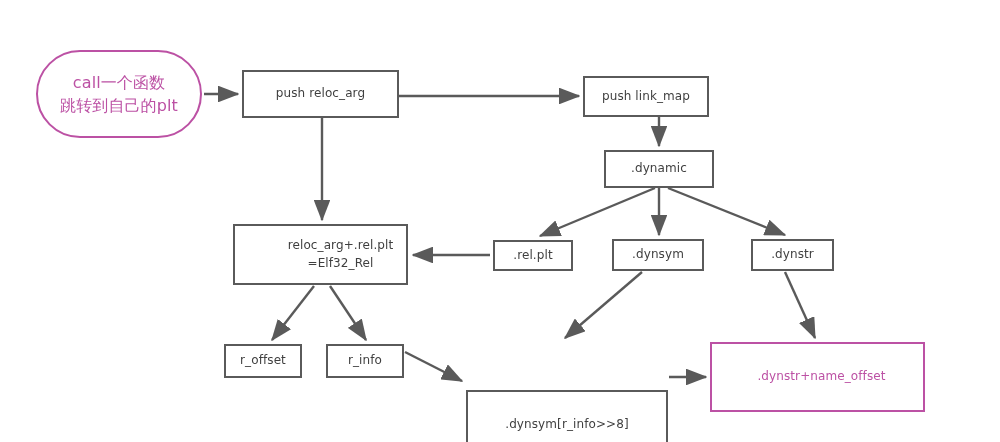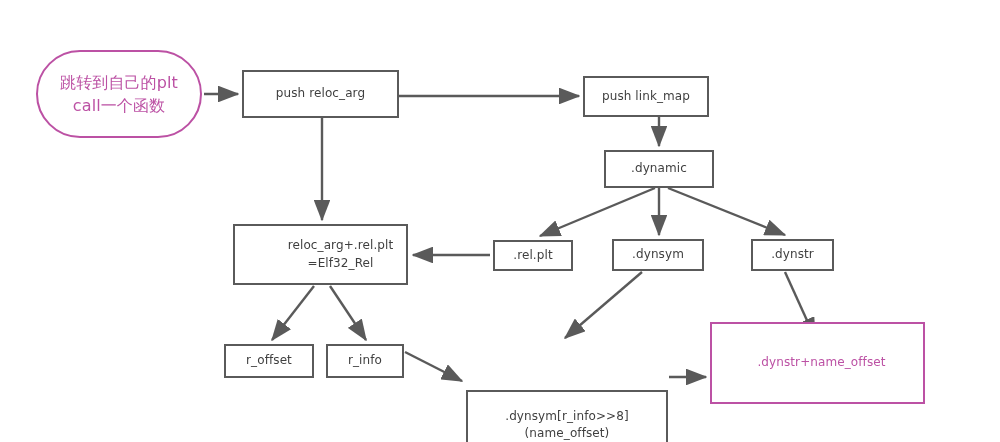--- a/index.html
+++ b/index.html
@@ -80,22 +80,22 @@
         <path d="M 330 286 L 366 340" marker-end="url(#arrowhead)"></path>
         <path d="M 405 352 L 462 381" marker-end="url(#arrowhead)"></path>
         <path d="M 642 272 L 565 338" marker-end="url(#arrowhead)"></path>
         <path d="M 785 272 L 815 338" marker-end="url(#arrowhead)"></path>
         <path d="M 669 377 L 706 377" marker-end="url(#arrowhead)"></path>
       </g>
   </svg>
 
   <div id="node-layer">
       <div class="node pink rounded" style="left: 36px; top: 50px; width: 166px; height: 88px;">
+        <span class="ln">call一个函数</span>
         <span class="ln">跳转到自己的plt</span>
-        <span class="ln">call一个函数</span>
       </div>
       <div class="node" style="left: 242px; top: 70px; width: 157px; height: 48px;">
         <span class="ln">push  reloc_arg</span>
       </div>
       <div class="node" style="left: 583px; top: 76px; width: 126px; height: 41px;">
         <span class="ln">push  link_map</span>
       </div>
       <div class="node" style="left: 604px; top: 150px; width: 110px; height: 38px;">
         <span class="ln">.dynamic</span>
       </div>
@@ -105,28 +105,27 @@
       </div>
       <div class="node" style="left: 493px; top: 240px; width: 80px; height: 31px; justify-content: center;">
         <span class="ln">.rel.plt</span>
       </div>
       <div class="node" style="left: 612px; top: 239px; width: 92px; height: 32px;">
         <span class="ln">.dynsym</span>
       </div>
       <div class="node" style="left: 751px; top: 239px; width: 83px; height: 32px;">
         <span class="ln">.dynstr</span>
       </div>
-      <div class="node" style="left: 224px; top: 344px; width: 90px; height: 34px;">
+      <div class="node" style="left: 224px; top: 344px; width: 78px; height: 34px;">
         <span class="ln">r_offset</span>
       </div>
       <div class="node" style="left: 326px; top: 344px; width: 78px; height: 34px;">
         <span class="ln">r_info</span>
       </div>
       <div class="node" style="left: 466px; top: 342px; width: 202px; height: 70px; margin-top: 48px;">
         <span class="ln">.dynsym[r_info&gt;&gt;8]</span>
-        <span class="ln">(name_offset)</span>
       </div>
-      <div class="node pink" style="left: 710px; top: 322px; width: 215px; height: 82px; padding-left: 8px;">
+      <div class="node pink" style="left: 710px; top: 342px; width: 215px; height: 70px; padding-left: 8px;">
         <span class="ln">.dynstr+name_offset</span>
       </div>
     </div>
 
 </div>
 
 </body></html>

